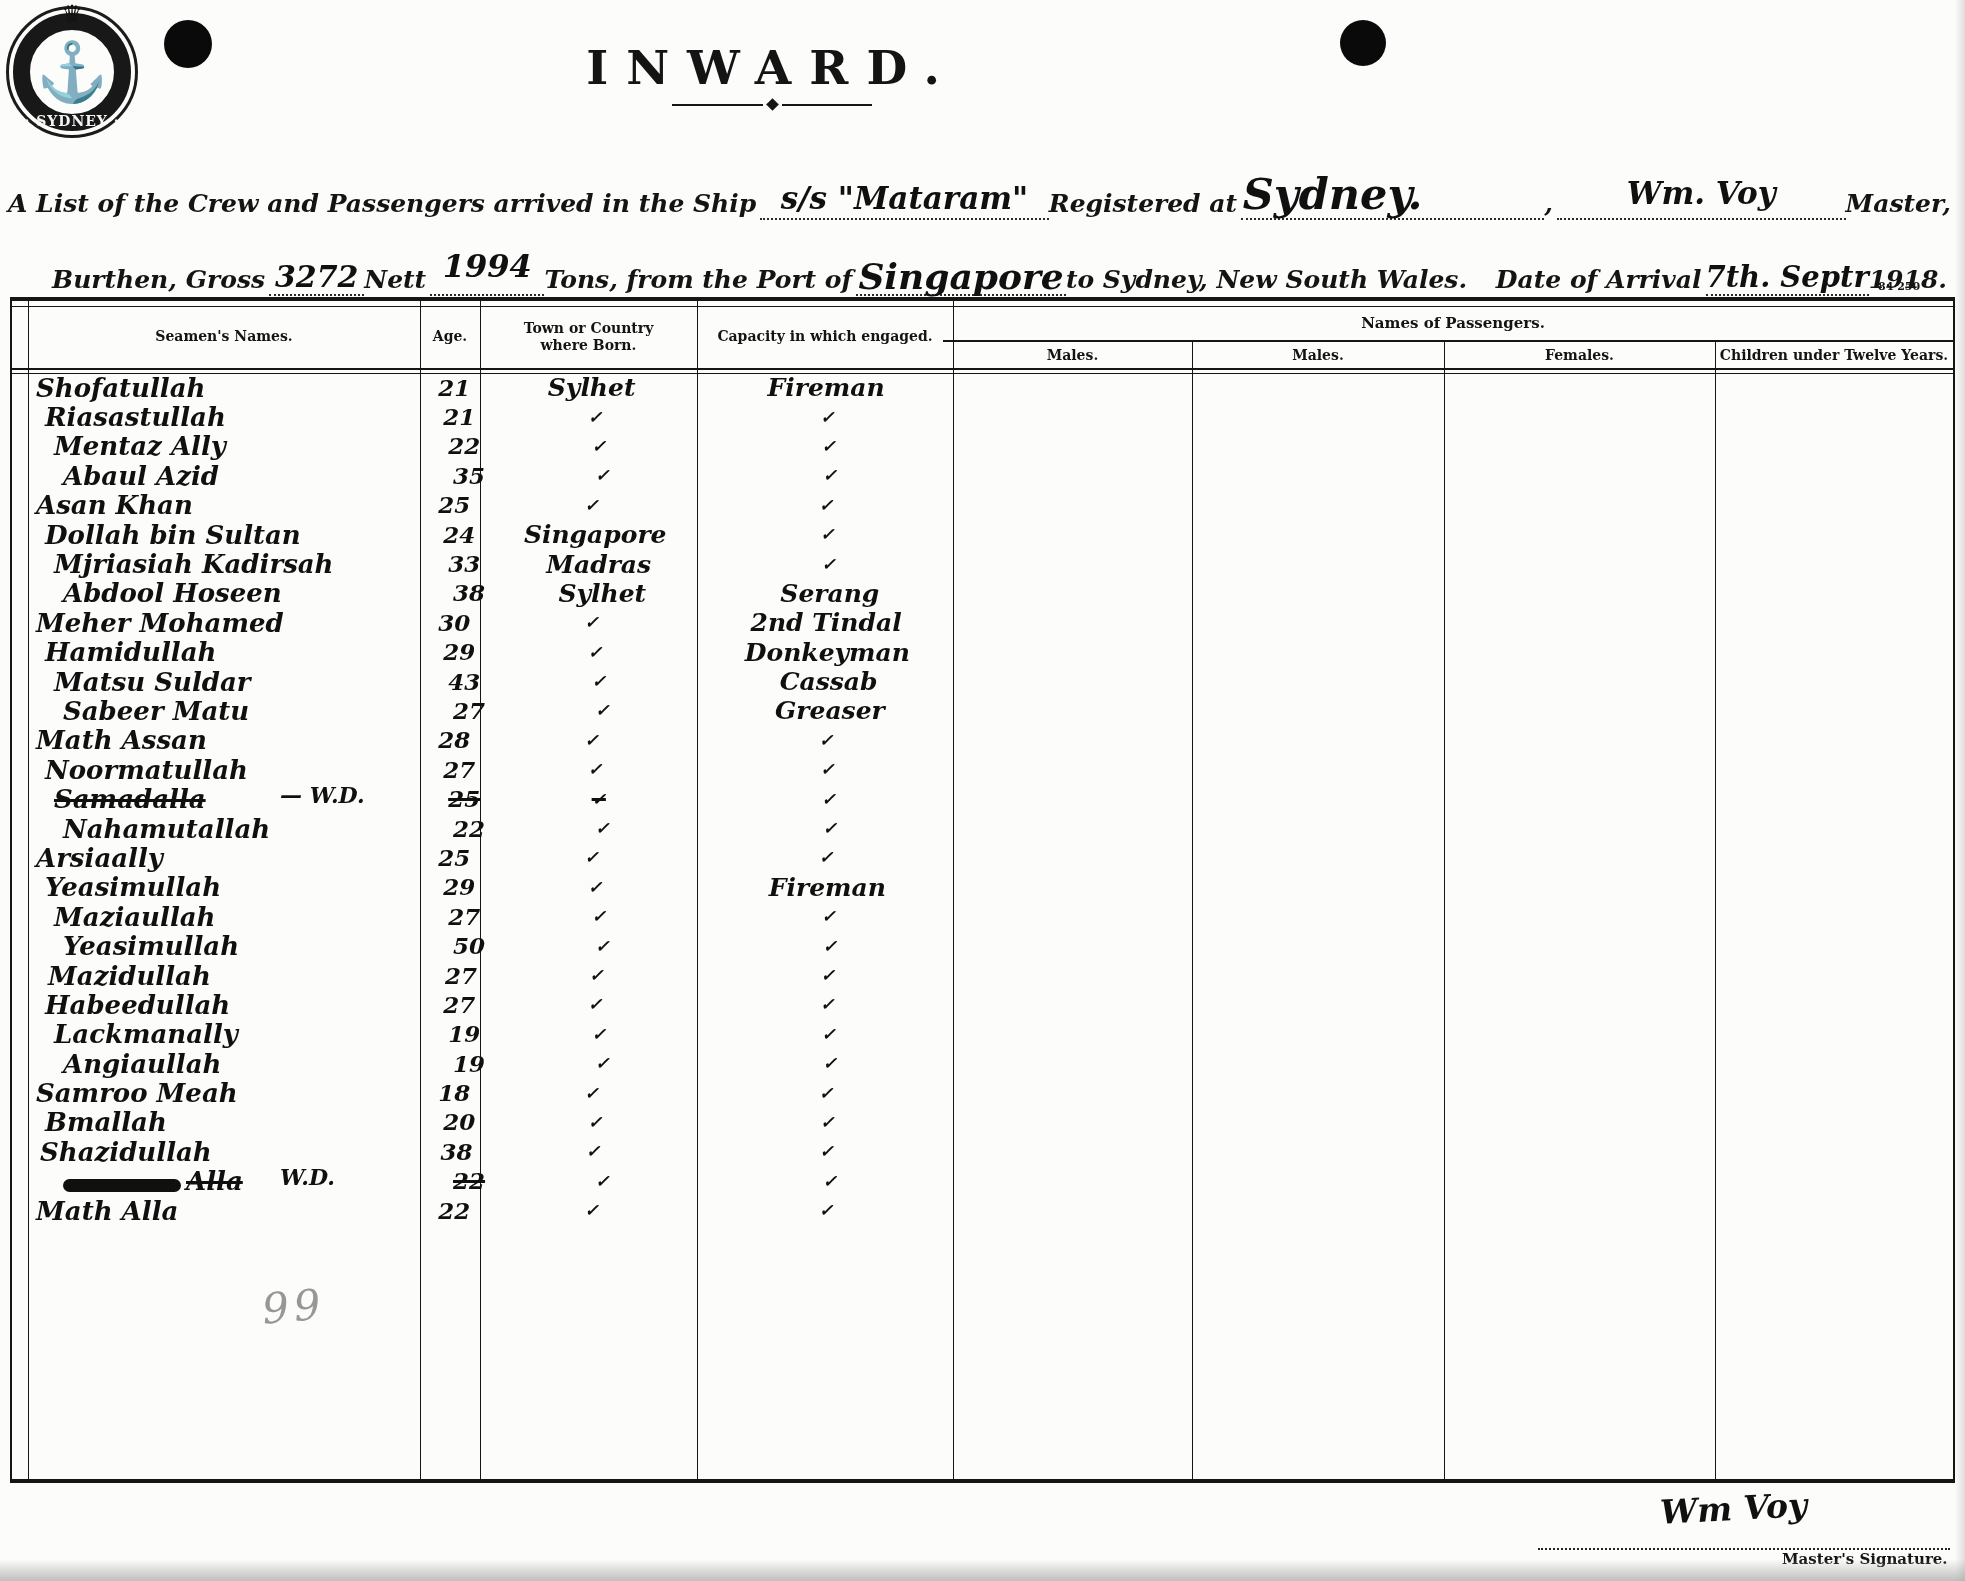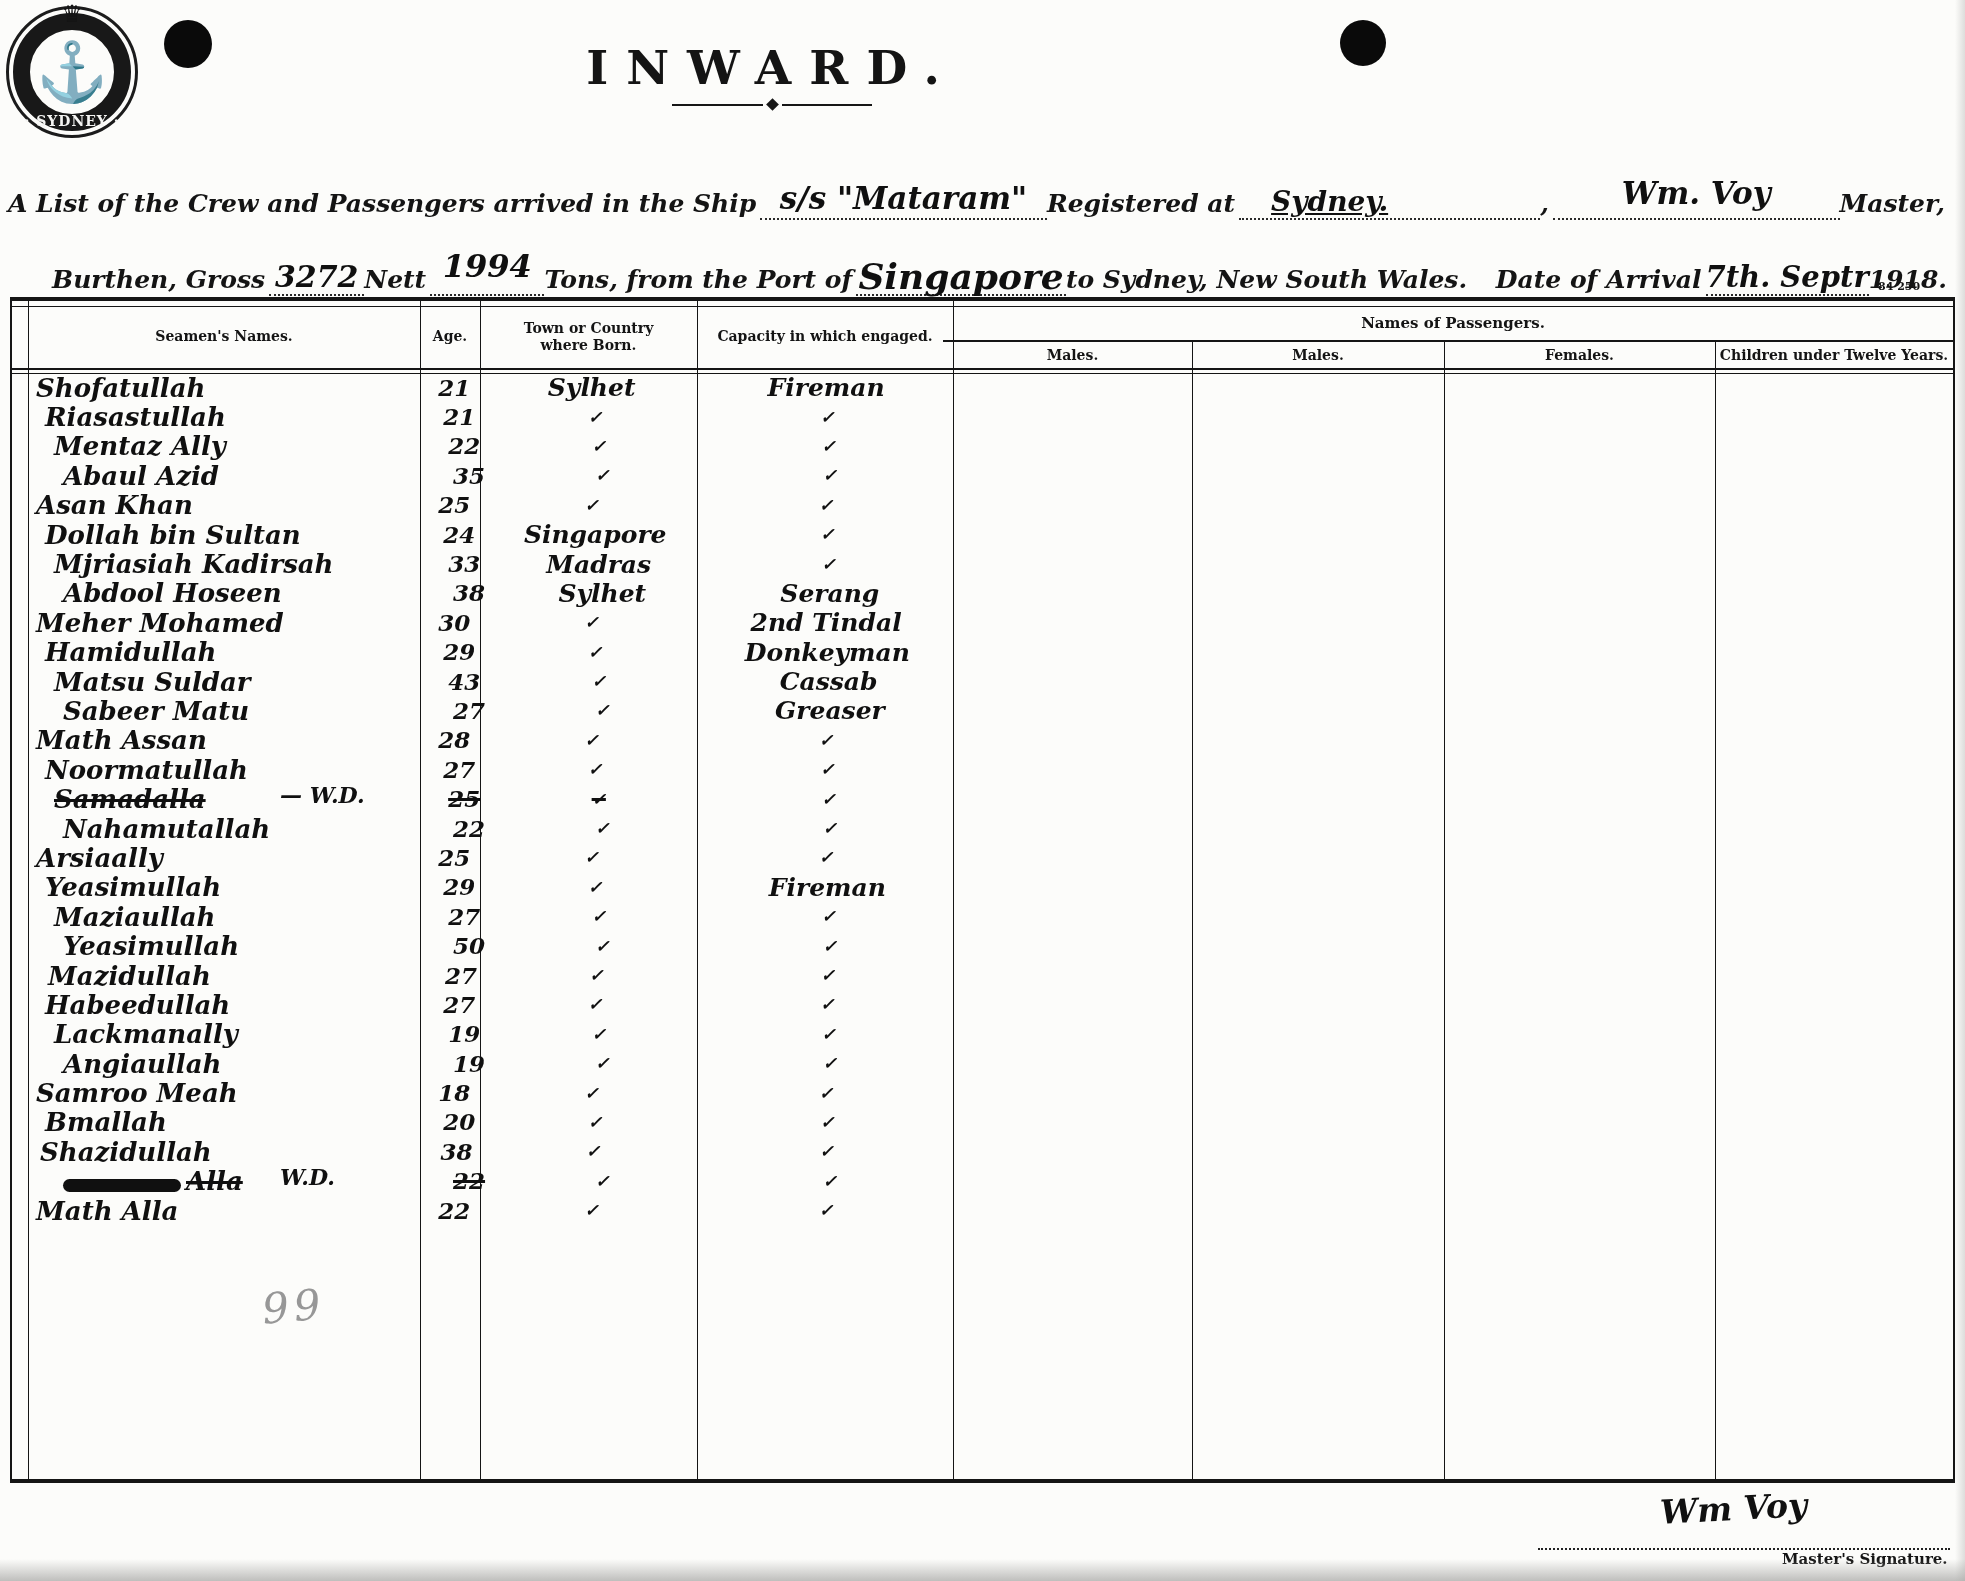--- a/index.html
+++ b/index.html
@@ -33,21 +33,21 @@
   .ornament .line{height:2px;background:#161616;flex:1;}
   .ornament .dia{width:9px;height:9px;background:#161616;transform:rotate(45deg);margin:0 5px;flex:0 0 auto;}
 
   
   .pre{position:absolute;display:flex;align-items:flex-end;font-weight:bold;font-style:italic;
        font-size:25px;white-space:nowrap;}
   .pre .p{padding:0 4px 2px 0;}
   .fill{border-bottom:2px dotted #2a2a2a;display:flex;align-items:flex-end;justify-content:center;overflow:visible;}
   .hw{font-style:italic;font-weight:600;color:#101010;line-height:1;}
   .hw.big{font-size:31px;}
-  .line1{left:8px;top:158px;right:16px;height:62px;}
+  .line1{left:8px;top:158px;right:10px;height:62px;}
   .line2{left:52px;top:238px;right:14px;height:58px;}
   .formno{position:absolute;left:1878px;top:280px;font-size:11px;font-weight:bold;}
 
   
   .table{position:absolute;left:10px;top:297px;width:1945px;height:1186px;}
   .vl{position:absolute;top:0;bottom:0;width:1px;background:#151515;}
   .hl{position:absolute;left:0;right:0;background:#151515;}
   .hdr{position:absolute;display:flex;align-items:center;justify-content:center;text-align:center;
        font-size:14px;font-weight:bold;line-height:1.25;}
   .rows{position:absolute;left:18px;top:76px;width:925px;height:852px;}
@@ -96,21 +96,21 @@
       <div class="line"></div>
   </div>
 
   <div class="pre line1">
     <span class="p">A List of the Crew and Passengers arrived in the Ship</span>
     <span class="fill" style="flex:1 1 300px;">
       <span class="hw big" style="margin-bottom:4px;">s/s "Mataram"</span>
     </span>
     <span class="p">Registered at</span>
     <span class="fill" style="width:315px;">
-      <span class="hw" style="font-size:28px;margin-bottom:2px;margin-right:120px;text-decoration:underline;">Sydney.</span>
+      <span class="hw" style="font-size:43px;margin-bottom:2px;margin-right:120px;">Sydney.</span>
     </span>
     <span class="p">,</span>
     <span class="fill" style="width:300px;">
       <span class="hw big" style="margin-bottom:9px;">Wm. Voy</span>
     </span>
     <span class="p">Master,</span>
   </div>
 
   <div class="pre line2">
     <span class="p">Burthen, Gross</span>

